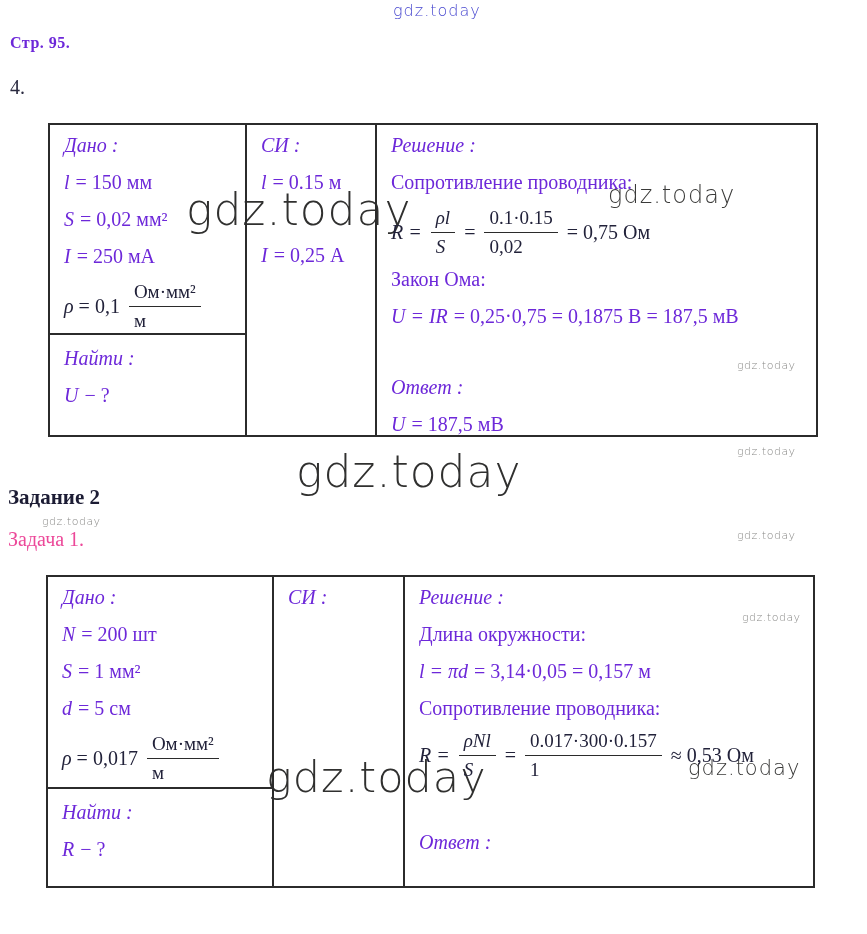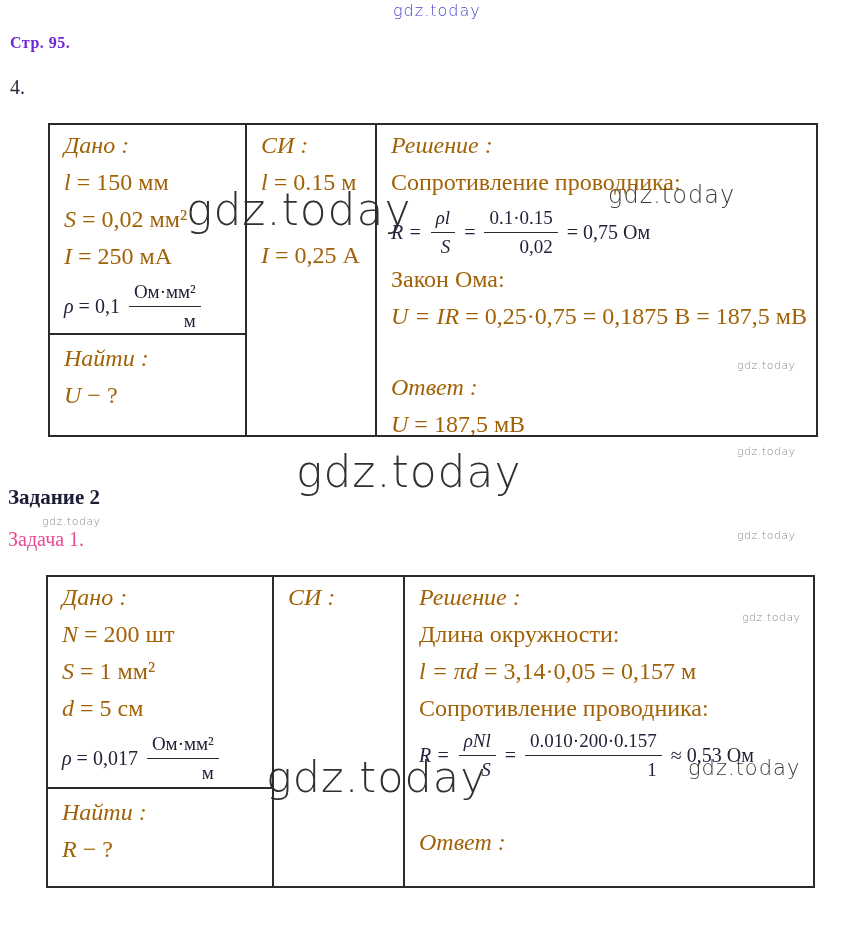--- a/index.html
+++ b/index.html
@@ -48,26 +48,26 @@
   #table-1{left:48px;top:123px;width:770px;height:314px;
     grid-template-columns:197px 130px 1fr;grid-template-rows:210px 1fr;}
   #table-2{left:46px;top:575px;width:769px;height:313px;
     grid-template-columns:226px 131px 1fr;grid-template-rows:212px 1fr;}
   .cell{box-sizing:border-box;padding:2px 10px 0 14px;overflow:hidden;}
   .cell-given{grid-column:1;grid-row:1;border-right:2px solid #2b2b2b;border-bottom:2px solid #2b2b2b;}
   .cell-find{grid-column:1;grid-row:2;border-right:2px solid #2b2b2b;}
   .cell-si{grid-column:2;grid-row:1/3;border-right:2px solid #2b2b2b;}
   .cell-solution{grid-column:3;grid-row:1/3;border-radius:21px;}
   
-  .line{line-height:37px;font-size:24px;white-space:nowrap;color:#a16207;}
+  .line{line-height:37px;font-size:20px;white-space:nowrap;color:#6d28d9;}
   .hdr{font-style:italic;}
   .v{font-style:italic;margin-right:6px;}
   .plain{font-style:normal;}
   
-  .frac{display:inline-block;text-align:right;vertical-align:middle;font-size:19px;line-height:1.25;}
+  .frac{display:inline-block;text-align:left;vertical-align:middle;font-size:19px;line-height:1.25;}
   .frac .num{display:block;padding:0 5px 2px;}
   .frac .den{display:block;border-top:1.6px solid #2b2b2b;padding:2px 5px 0;}
   .rho-line{display:flex;align-items:center;height:62px;font-size:20px;white-space:nowrap;color:#22223a;}
   .rho-line .v{margin-right:5px;}
   .rho-line .eq{margin-right:9px;}
   .formula{display:flex;align-items:center;font-size:20px;white-space:nowrap;color:#22223a;}
   .formula>*{margin-right:9px;}
   .formula .ital{font-style:italic;}
   #table-1 .formula{height:58px;margin-top:2px;}
   #table-2 .formula{height:56px;}
@@ -173,20 +173,20 @@
     <div class="line"><span class="v">l = πd</span><span class="plain">= 3,14·0,05 = 0,157 м</span></div>
     <div class="line">Сопротивление проводника:</div>
     <div class="formula">
       <span class="ital">R =</span>
       <span class="frac ital">
         <span class="num">ρNl</span>
         <span class="den">S</span>
       </span>
       <span>=</span>
       <span class="frac">
-        <span class="num">0.010·200·0.157</span>
+        <span class="num">0.017·300·0.157</span>
         <span class="den">1</span>
       </span>
       <span>≈ 0,53 Ом</span>
     </div>
     <div class="line hdr t2-ans-hdr">Ответ :</div>
   </div>
 </div>
 
 </body></html>

